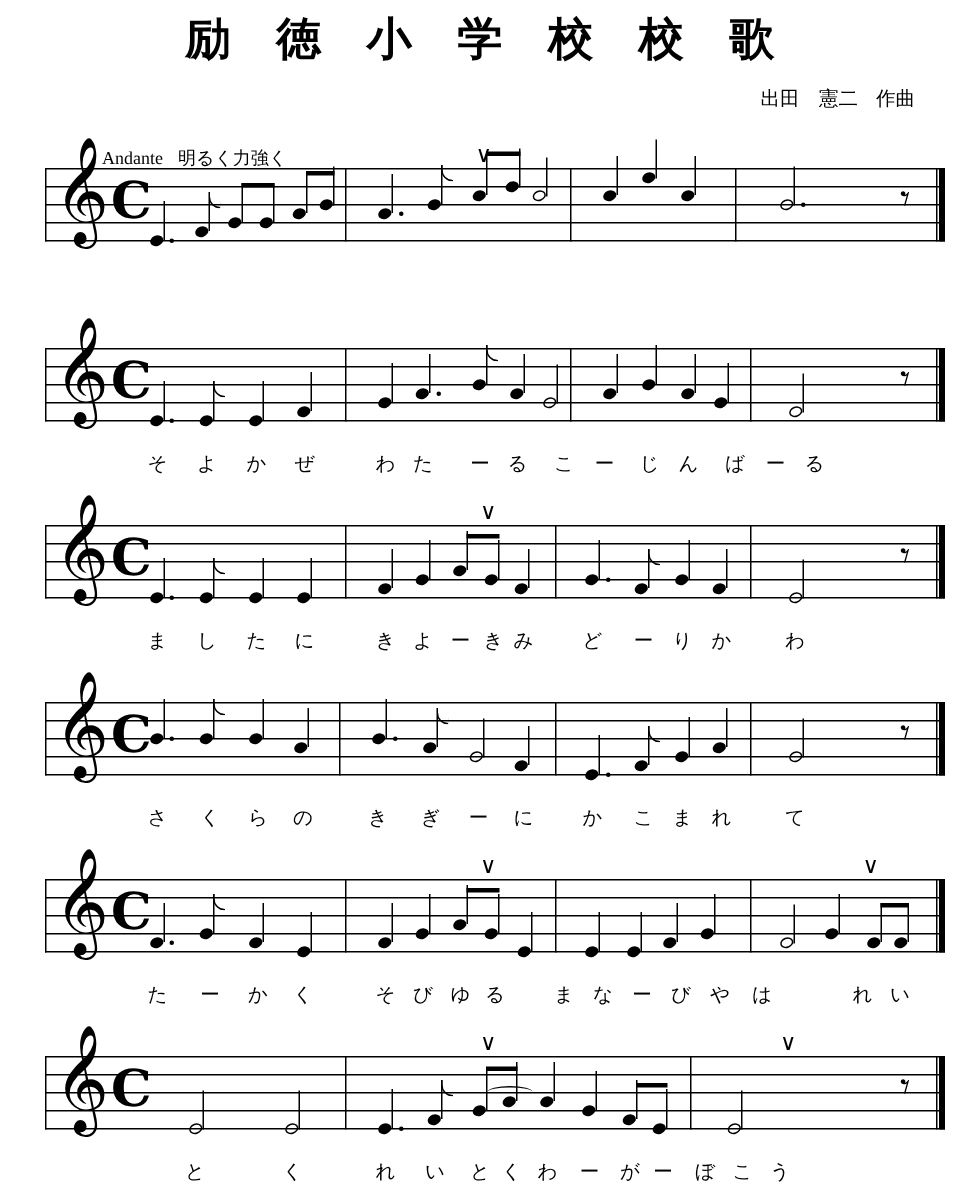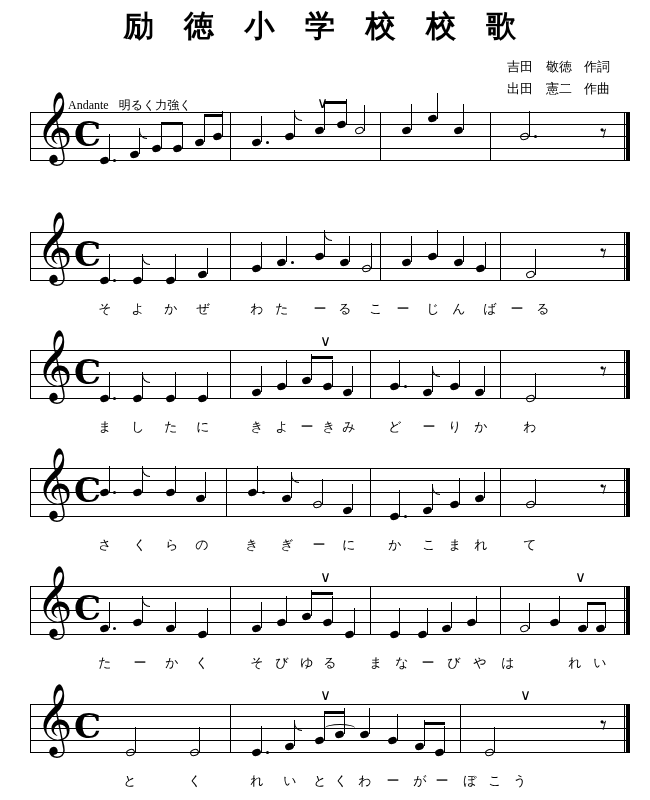--- a/index.html
+++ b/index.html
@@ -192,23 +192,20 @@
     top: 0;
     transform: translateX(-50%);
   }
 </style>
 </head>
 <body>
 
 <div class="sheet-title">励 徳 小 学 校 校 歌</div>
 
 <div class="credits">
-  <div class="credit-line">
-    <span>吉田　敬徳</span><span class="gap"></span><span>作詞</span>
-  </div>
   <div class="credit-line">
     <span>出田　憲二</span><span class="gap"></span><span>作曲</span>
   </div>
 </div>
 
 <div class="tempo">
   <span class="ital">Andante</span><span class="jp">明るく力強く</span>
 </div>
 
 <div class="system" style="top:112px;">

